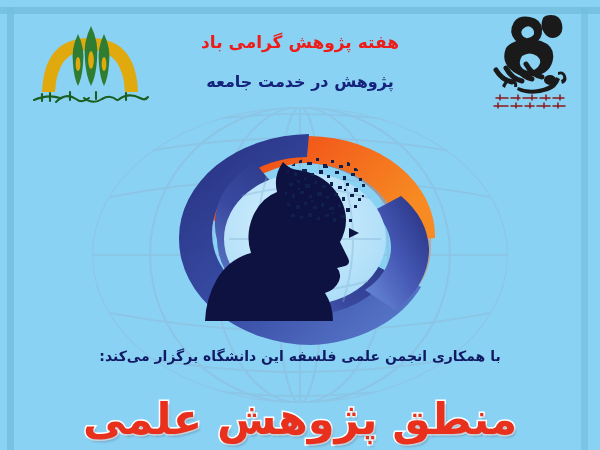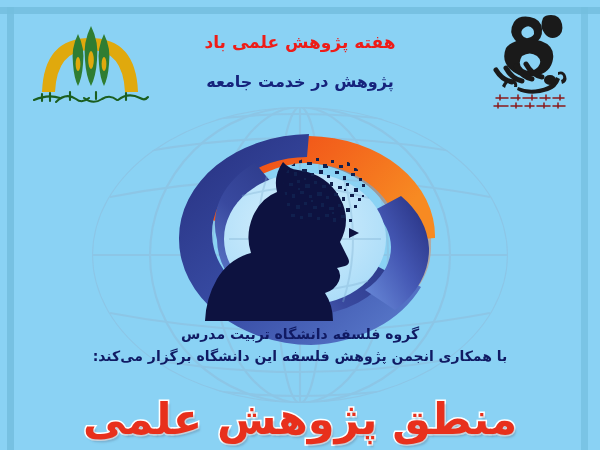--- a/index.html
+++ b/index.html
@@ -403,21 +403,20 @@
     </g>
 
     <g stroke="#8b1a1a" stroke-width="1.5" fill="none" stroke-linecap="round">
       <path d="M12 88 h12 M27 88 h9 M39 88 h14 M56 88 h10 M69 88 h11"></path>
       <path d="M10 96 h14 M27 96 h11 M41 96 h9 M53 96 h13 M69 96 h12"></path>
       <path d="M16 85 v5 M34 85 v5 M48 85 v5 M62 85 v5 M76 85 v5"></path>
       <path d="M14 93 v5 M32 93 v5 M46 93 v5 M60 93 v5 M74 93 v5"></path>
     </g>
   </svg>
 
-  <div class="hdr hdr-line1">هفته پژوهش علمی باد</div>
+  <div class="hdr hdr-line1">هفته پژوهش گرامی باد</div>
   <div class="hdr hdr-line2">پژوهش در خدمت جامعه</div>
 
-  <div class="sub sub-line1">گروه فلسفه دانشگاه تربیت مدرس</div>
-  <div class="sub sub-line2">با همکاری انجمن پژوهش فلسفه این دانشگاه برگزار می‌کند:</div>
+  <div class="sub sub-line2">با همکاری انجمن علمی فلسفه این دانشگاه برگزار می‌کند:</div>
 
   <div class="title">منطق پژوهش علمی</div>
 
 </div>
 
 </body></html>

